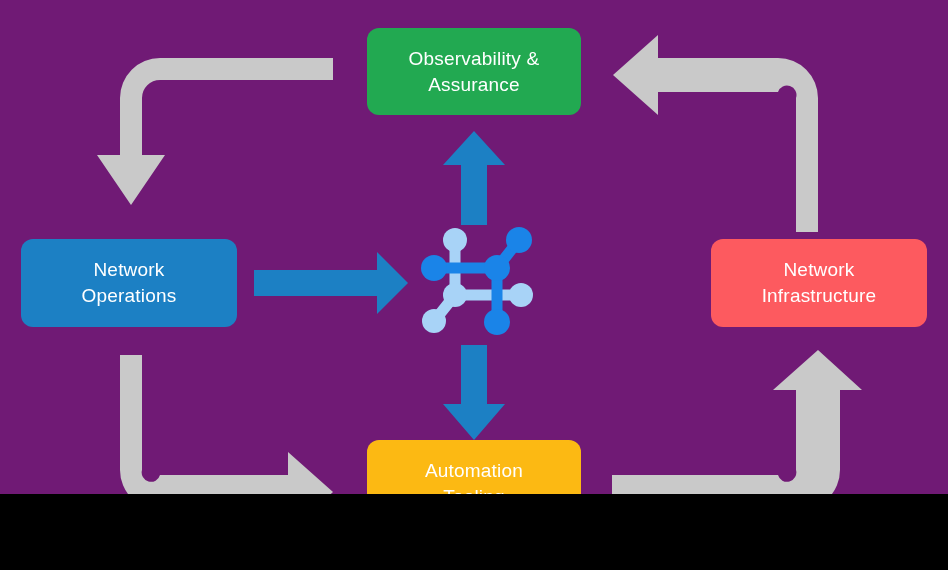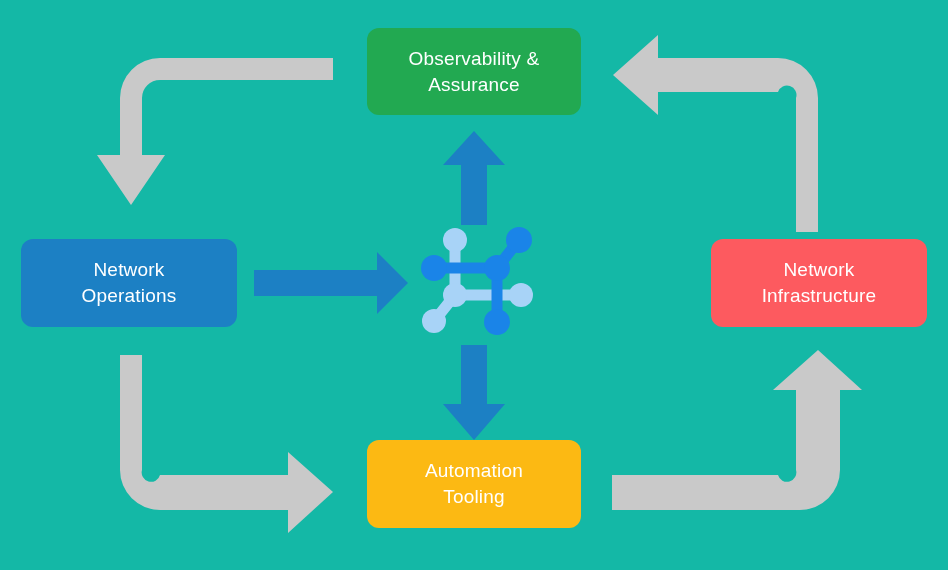--- a/index.html
+++ b/index.html
@@ -7,22 +7,22 @@
     margin: 0;
     padding: 0;
     background: #000000;
   }
   body {
     font-family: "Liberation Sans", sans-serif;
   }
   #canvas {
     position: relative;
     width: 948px;
-    height: 570px;
-    background: #14b8a6;
+    height: 494px;
+    background: #701a75;
     overflow: hidden;
   }
   #diagram-svg {
     position: absolute;
     left: 0;
     top: 0;
     width: 948px;
     height: 570px;
   }
   .node-box {

